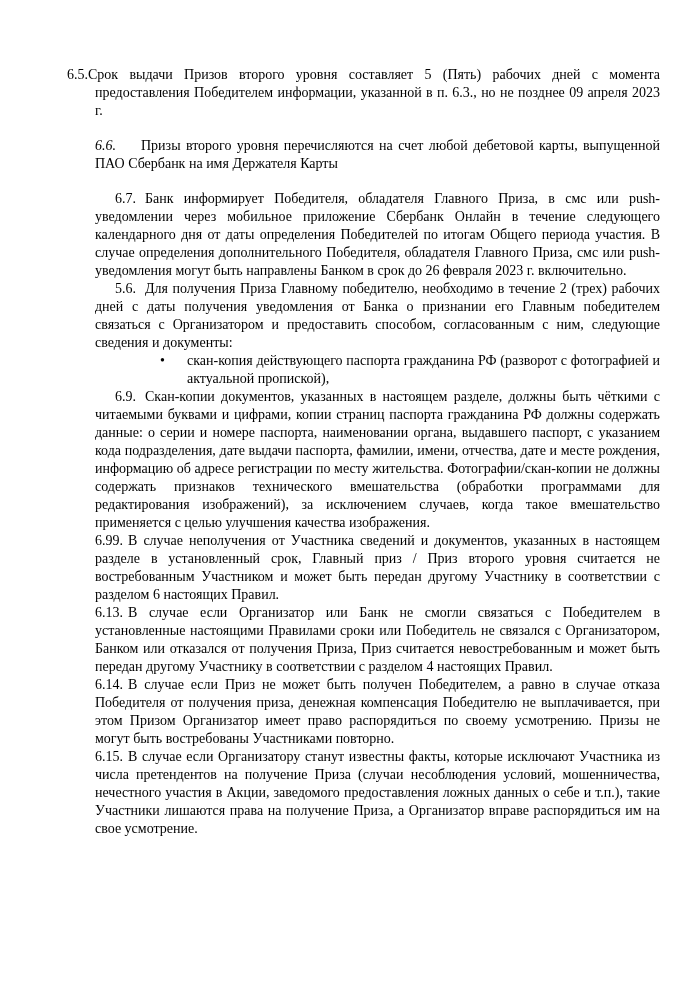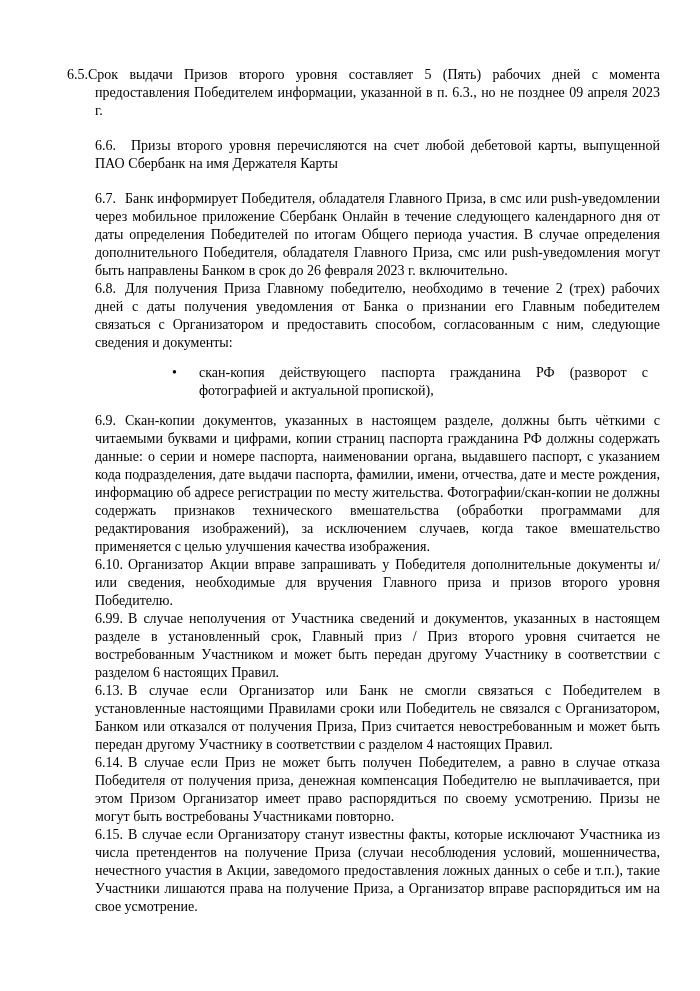--- a/index.html
+++ b/index.html
@@ -32,61 +32,60 @@
   .hanging {
     padding-left: 28px;
     text-indent: -28px;
   }
   
   .sp-before {
     margin-top: 17px !important;
   }
   .num       { }
   .n0   { margin-right: 0; }
-  .n-tab{ margin-right: 15px; }
-  .n-wide{ margin-right: 9px; }
+  .n-tab{ margin-right: 25px; font-style: italic; }
+  .n-wide{ margin-right: 9px; margin-left: 20px; }
   .n-sp { margin-right: 5px; }
 
   ul.bullets {
     margin: 0;
     padding: 0;
     list-style: none;
   }
   ul.bullets li {
     padding-left: 92px;
     text-indent: -27px;
     text-align: justify;
-    margin: 12px;
+    margin: 0;
   }
   ul.bullets .bullet {
     display: inline-block;
     width: 27px;
     text-indent: 0;
   }
 </style>
 </head>
 <body>
 
 <div class="doc">
 
   <p class="para hanging"><span class="num n0">6.5.</span><span>Срок выдачи Призов второго уровня составляет 5 (Пять) рабочих дней с момента предоставления Победителем информации, указанной в п. 6.3., но не позднее 09 апреля 2023 г.</span></p>
 
   <p class="para sp-before"><span class="num n-tab">6.6.</span><span>Призы второго уровня перечисляются на счет любой дебетовой карты, выпущенной ПАО Сбербанк на имя Держателя Карты</span></p>
 
   <p class="para sp-before"><span class="num n-wide">6.7.</span><span>Банк информирует Победителя, обладателя Главного Приза, в смс или push-уведомлении через мобильное приложение Сбербанк Онлайн в течение следующего календарного дня от даты определения Победителей по итогам Общего периода участия. В случае определения дополнительного Победителя, обладателя Главного Приза, смс или push-уведомления могут быть направлены Банком в срок до 26 февраля 2023 г. включительно.</span></p>
 
-  <p class="para"><span class="num n-wide">6.8.</span><span>Для получения Приза Главному победителю, необходимо в течение 2 (трех) рабочих дней с даты получения уведомления от Банка о признании его Главным победителем связаться с Организатором и предоставить способом, согласованным с ним, следующие сведения и документы:</span></p>
+  <p class="para"><span class="num n-wide">5.6.</span><span>Для получения Приза Главному победителю, необходимо в течение 2 (трех) рабочих дней с даты получения уведомления от Банка о признании его Главным победителем связаться с Организатором и предоставить способом, согласованным с ним, следующие сведения и документы:</span></p>
 
   <ul class="bullets">
     <li><span class="bullet">•</span><span>скан-копия действующего паспорта гражданина РФ (разворот с фотографией и актуальной пропиской),</span></li>
   </ul>
 
   <p class="para"><span class="num n-wide">6.9.</span><span>Скан-копии документов, указанных в настоящем разделе, должны быть чёткими с читаемыми буквами и цифрами, копии страниц паспорта гражданина РФ должны содержать данные: о серии и номере паспорта, наименовании органа, выдавшего паспорт, с указанием кода подразделения, дате выдачи паспорта, фамилии, имени, отчества, дате и месте рождения, информацию об адресе регистрации по месту жительства. Фотографии/скан-копии не должны содержать признаков технического вмешательства (обработки программами для редактирования изображений), за исключением случаев, когда такое вмешательство применяется с целью улучшения качества изображения.</span></p>
 
-  <p class="para"><span class="num n-sp">6.10.</span><span>Организатор Акции вправе запрашивать у Победителя дополнительные документы и/или сведения, необходимые для вручения Главного приза и призов второго уровня Победителю.</span></p>
 
   <p class="para"><span class="num n-sp">6.99.</span><span>В случае неполучения от Участника сведений и документов, указанных в настоящем разделе в установленный срок, Главный приз / Приз второго уровня считается не востребованным Участником и может быть передан другому Участнику в соответствии с разделом 6 настоящих Правил.</span></p>
 
 
   <p class="para"><span class="num n-sp">6.13.</span><span>В случае если Организатор или Банк не смогли связаться с Победителем в установленные настоящими Правилами сроки или Победитель не связался с Организатором, Банком или отказался от получения Приза, Приз считается невостребованным и может быть передан другому Участнику в соответствии с разделом 4 настоящих Правил.</span></p>
 
   <p class="para"><span class="num n-sp">6.14.</span><span>В случае если Приз не может быть получен Победителем, а равно в случае отказа Победителя от получения приза, денежная компенсация Победителю не выплачивается, при этом Призом Организатор имеет право распорядиться по своему усмотрению. Призы не могут быть востребованы Участниками повторно.</span></p>
 
   <p class="para"><span class="num n-sp">6.15.</span><span>В случае если Организатору станут известны факты, которые исключают Участника из числа претендентов на получение Приза (случаи несоблюдения условий, мошенничества, нечестного участия в Акции, заведомого предоставления ложных данных о себе и т.п.), такие Участники лишаются права на получение Приза, а Организатор вправе распорядиться им на свое усмотрение.</span></p>
 

